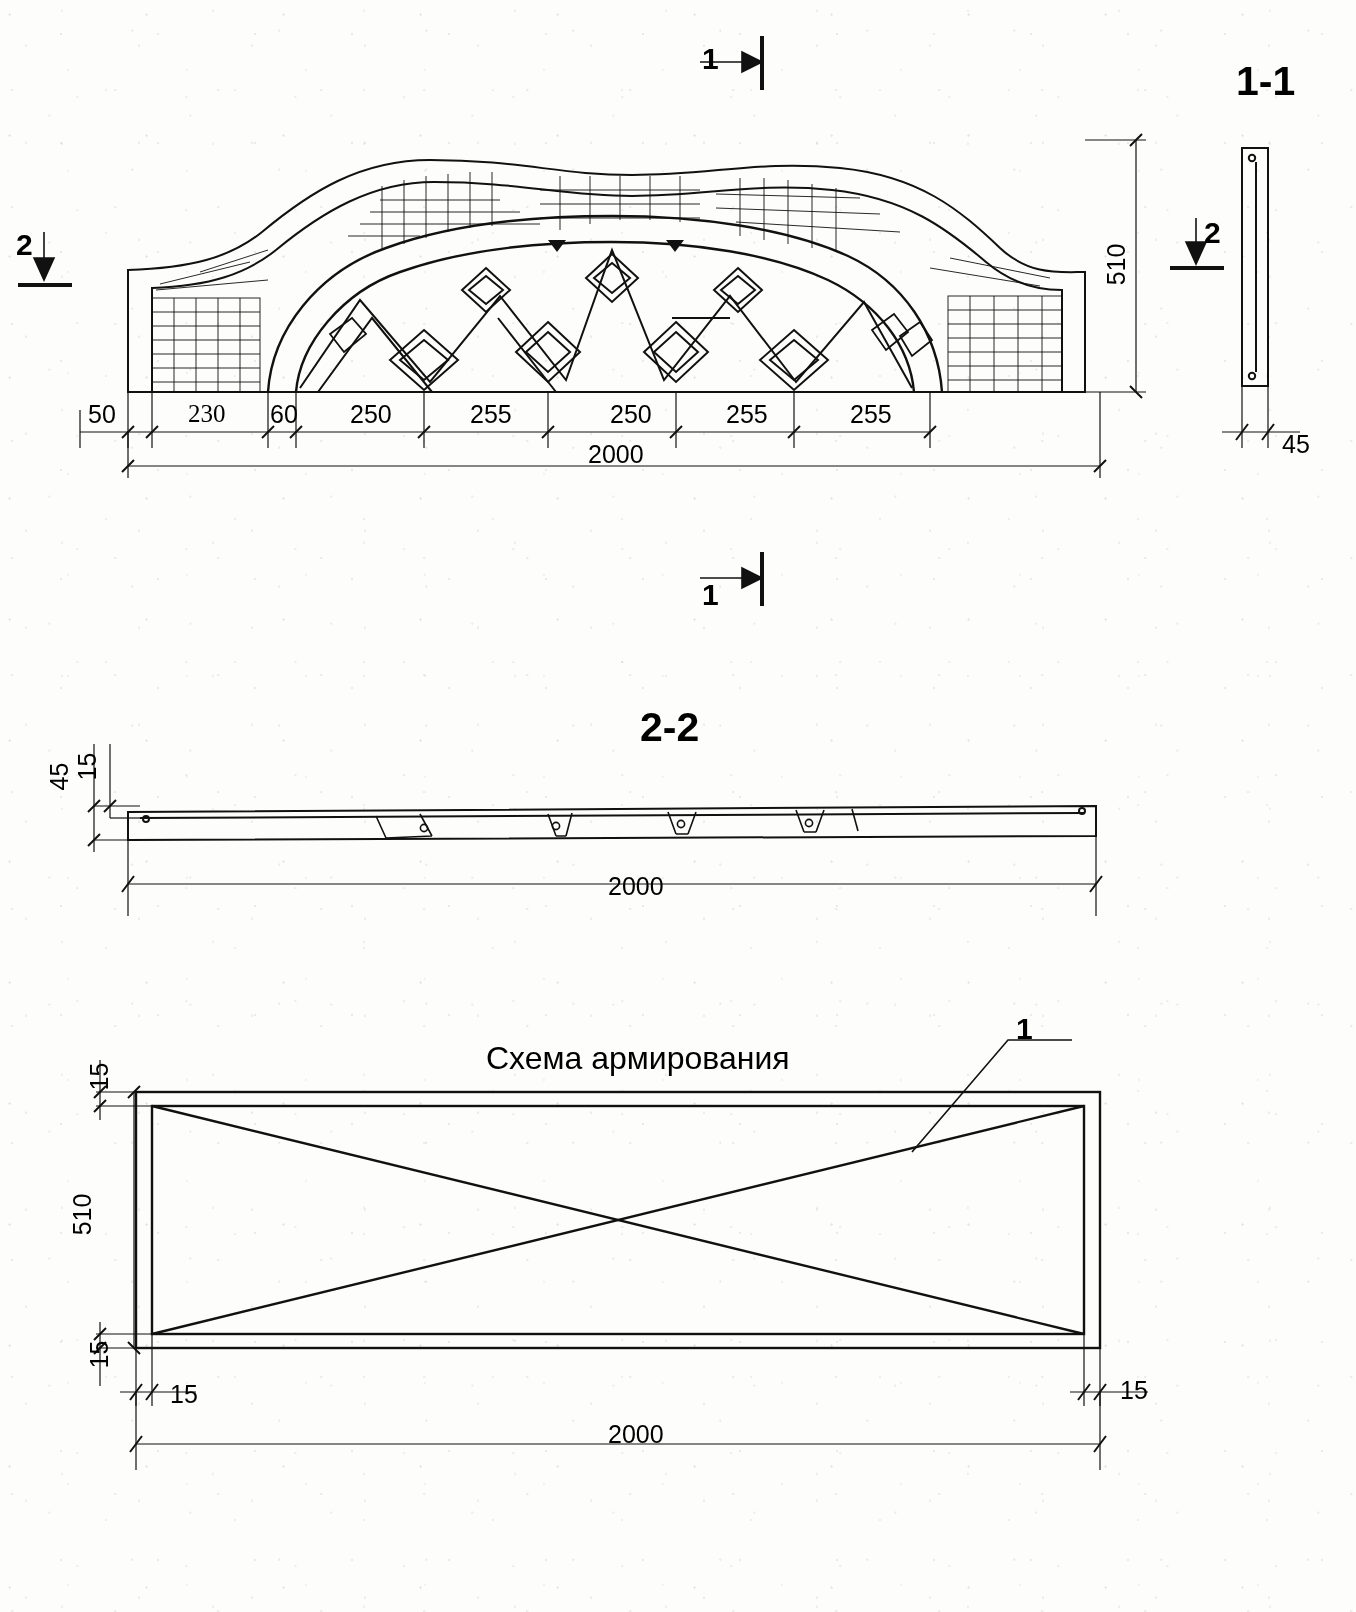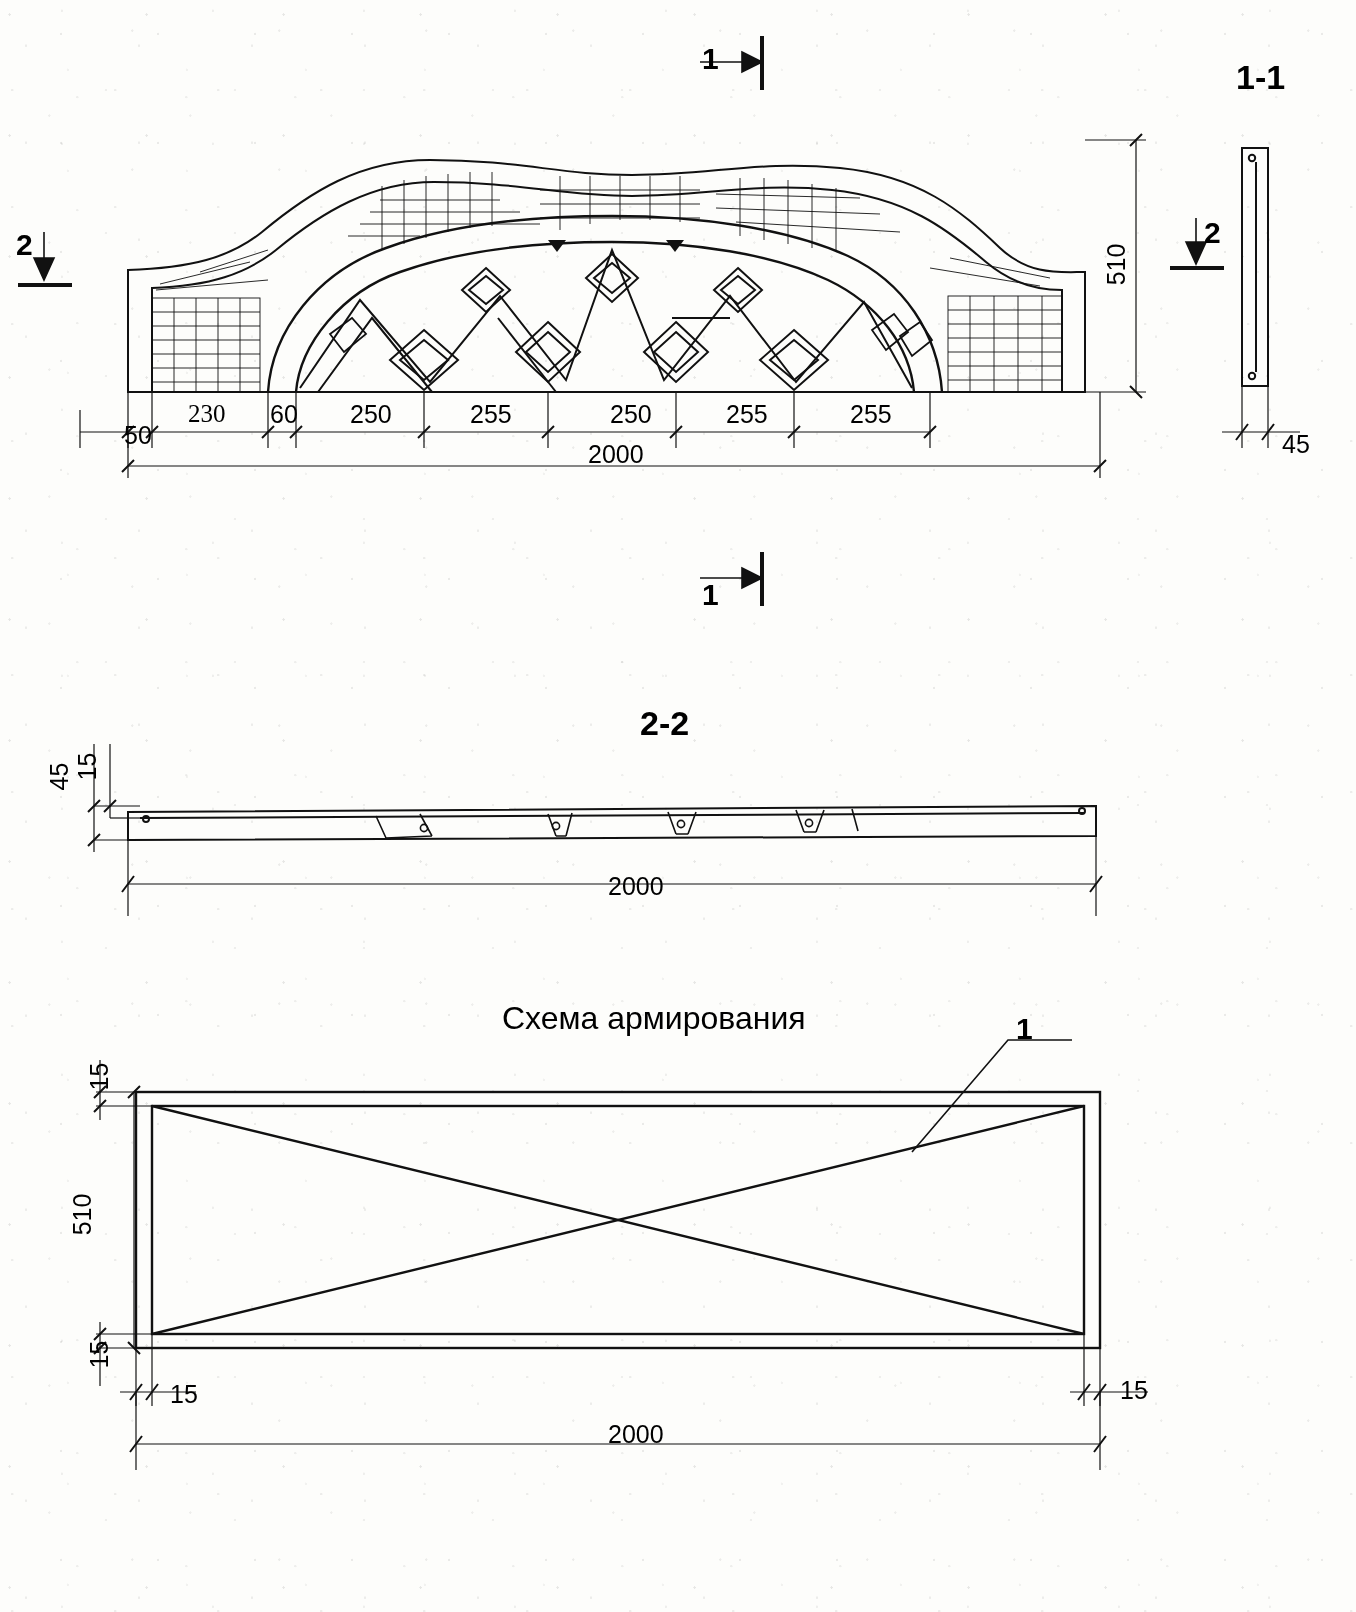--- a/index.html
+++ b/index.html
@@ -31,21 +31,21 @@
     opacity:.85;
   }
   svg{position:absolute;left:0;top:0;}
   .lbl{
     position:absolute;
     font-family:"Liberation Sans", sans-serif;
     color:#000;
     white-space:nowrap;
   }
   .dim{font-size:25px;}
-  .sec-title{font-size:34px;font-weight:bold;}
+  .sec-title{font-size:41px;font-weight:bold;}
   .mark{font-size:30px;font-weight:bold;}
   .heading{font-size:32px;}
   .rot{transform-origin:center center;}
 </style>
 </head>
 <body>
 
 <div class="noise"></div>
 
 <svg width="1356" height="1612" viewBox="0 0 1356 1612">
@@ -355,36 +355,36 @@
 <div class="lbl mark" style="left:702px;top:42px;">1</div>
 <div class="lbl mark" style="left:702px;top:578px;">1</div>
 <div class="lbl mark" style="left:16px;top:228px;">2</div>
 <div class="lbl mark" style="left:1204px;top:216px;">2</div>
 
 <div class="lbl sec-title" style="left:1236px;top:58px;">1-1</div>
 <div class="lbl dim" style="left:1282px;top:430px;">45</div>
 
 <div class="lbl dim rot" style="left:1096px;top:250px;transform:rotate(-90deg);">510</div>
 
-<div class="lbl dim" style="left:88px;top:421px;margin-left:36px;">50</div>
+<div class="lbl dim" style="left:88px;top:400px;">50</div>
 <div class="lbl dim" style="left:188px;top:400px;font-family:Liberation Serif, serif;">230</div>
 <div class="lbl dim" style="left:270px;top:400px;">60</div>
 <div class="lbl dim" style="left:350px;top:400px;">250</div>
 <div class="lbl dim" style="left:470px;top:400px;">255</div>
 <div class="lbl dim" style="left:610px;top:400px;">250</div>
 <div class="lbl dim" style="left:726px;top:400px;">255</div>
 <div class="lbl dim" style="left:850px;top:400px;">255</div>
 <div class="lbl dim" style="left:588px;top:440px;">2000</div>
 
 <div class="lbl sec-title" style="left:640px;top:704px;">2-2</div>
 <div class="lbl dim rot" style="left:46px;top:762px;transform:rotate(-90deg);">45</div>
 <div class="lbl dim rot" style="left:74px;top:752px;transform:rotate(-90deg);">15</div>
 <div class="lbl dim" style="left:608px;top:872px;">2000</div>
 
-<div class="lbl heading" style="left:486px;top:1000px;margin-left:16px;">Схема армирования</div>
+<div class="lbl heading" style="left:486px;top:1040px;">Схема армирования</div>
 <div class="lbl mark" style="left:1016px;top:1012px;">1</div>
 
 <div class="lbl dim rot" style="left:86px;top:1062px;transform:rotate(-90deg);">15</div>
 <div class="lbl dim rot" style="left:86px;top:1340px;transform:rotate(-90deg);">15</div>
 <div class="lbl dim rot" style="left:62px;top:1200px;transform:rotate(-90deg);">510</div>
 <div class="lbl dim" style="left:170px;top:1380px;">15</div>
 <div class="lbl dim" style="left:1120px;top:1376px;">15</div>
 <div class="lbl dim" style="left:608px;top:1420px;">2000</div>
 
 </body></html>

